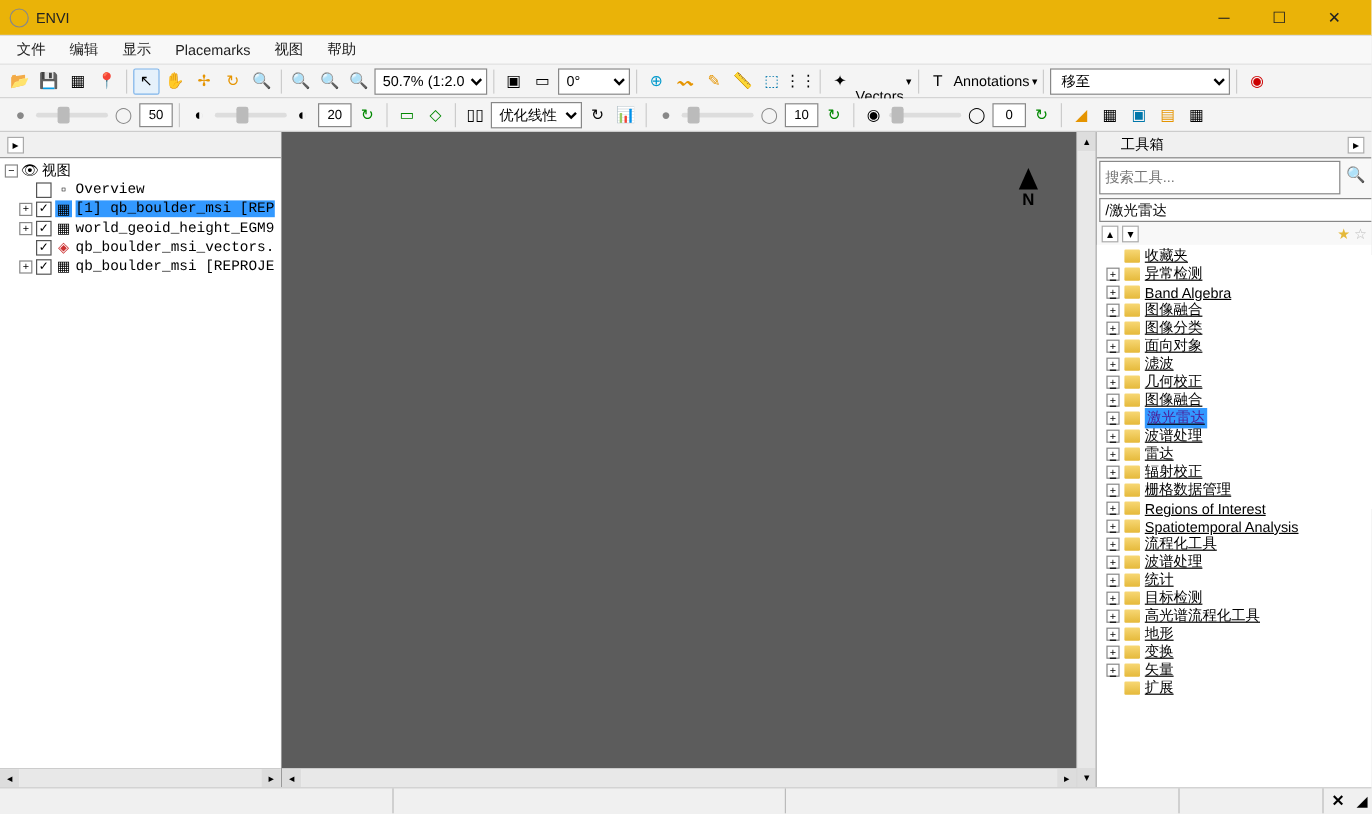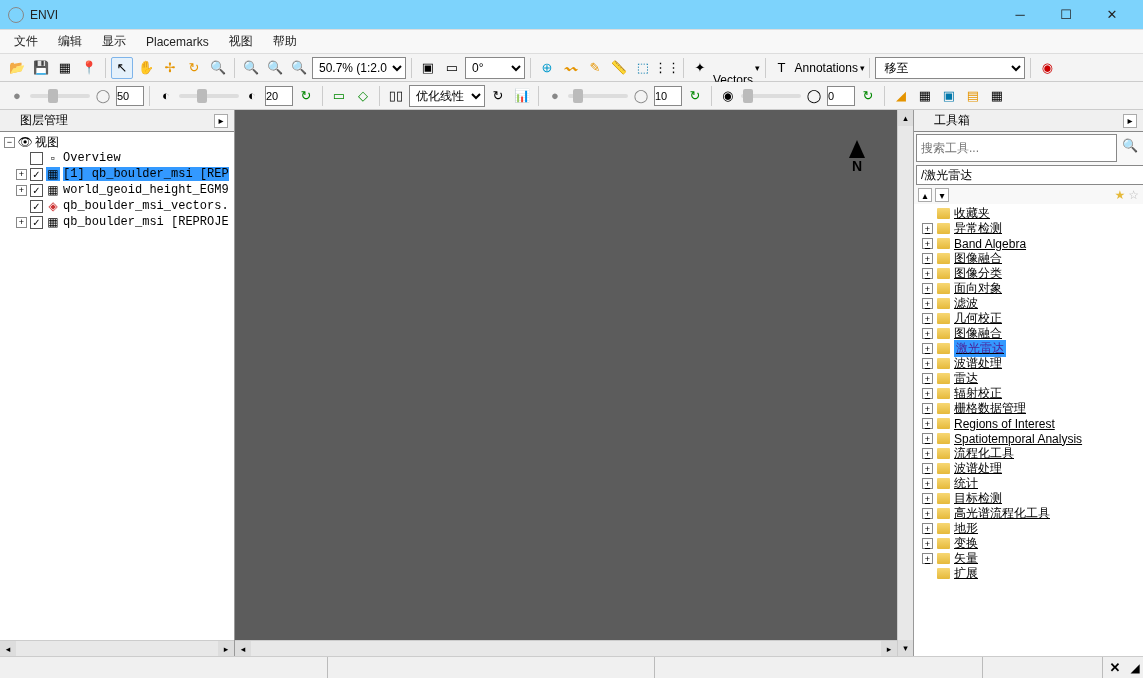--- a/index.html
+++ b/index.html
@@ -1,34 +1,34 @@
 <!DOCTYPE html>
 <html><head>
 <meta charset="utf-8">
 <style>
 * { box-sizing: border-box; margin: 0; padding: 0; font-family: "Segoe UI", Tahoma, sans-serif; font-size: 12px; }
 body { width: 1143px; height: 678px; background: #f0f0f0; overflow: hidden; display: flex; flex-direction: column; }
 
 
-.titlebar { height: 30px; background: #7dd3fc; display: flex; align-items: center; padding: 0 8px; border-bottom: 1px solid #ddd; }
+.titlebar { height: 30px; background: #eab308; display: flex; align-items: center; padding: 0 8px; border-bottom: 1px solid #ddd; }
 .titlebar .app-icon { width: 16px; height: 16px; border: 1px solid #888; border-radius: 50%; margin-right: 6px; }
 .titlebar .title { flex: 1; font-size: 12px; color: #222; }
 .titlebar .win-controls { display: flex; gap: 0; }
 .titlebar .win-btn { width: 46px; height: 30px; display: flex; align-items: center; justify-content: center; font-size: 13px; color: #222; }
 
 
 .menubar { height: 24px; background: #f8f8f8; display: flex; align-items: center; padding: 0 4px; border-bottom: 1px solid #ddd; }
 .menubar .menu-item { padding: 2px 10px; font-size: 12px; color: #222; }
 
 
 .toolbar { height: 28px; background: #f4f4f4; display: flex; align-items: center; padding: 0 6px; border-bottom: 1px solid #ccc; gap: 2px; }
 .tb-btn { width: 22px; height: 22px; border: 1px solid transparent; border-radius: 2px; display: inline-flex; align-items: center; justify-content: center; font-size: 13px; }
 .tb-sep { width: 1px; height: 20px; background: #ccc; margin: 0 3px; }
 .tb-select { height: 22px; font-size: 12px; border: 1px solid #888; padding: 0 2px; background: #fff; }
-.tb-input { height: 20px; width: 28px; border: 1px solid #888; font-size: 11px; background: #fff; }
+.tb-input { height: 20px; width: 28px; border: 1px solid #888; text-align: center; font-size: 11px; background: #fff; }
 .tb-text-select { height: 22px; border: 1px solid #888; background: #fff; padding: 0 4px; font-size: 12px; }
 
 
 .slider { display: inline-flex; align-items: center; gap: 2px; }
 .slider-track { width: 60px; height: 4px; background: #ddd; border-radius: 2px; position: relative; }
 .slider-knob { width: 10px; height: 14px; background: #bbb; border-radius: 2px; position: absolute; top: -5px; }
 
 
 .main { flex: 1; display: flex; overflow: hidden; }
 
@@ -199,21 +199,20 @@
   <span class="tb-btn">▦</span>
   <span class="tb-btn" style="color:#07a;">▣</span>
   <span class="tb-btn" style="color:#e59400;">▤</span>
   <span class="tb-btn">▦</span>
 </div>
 
 <div class="main">
 
   <div class="left-panel">
     <div class="panel-header">
-      <span class="panel-title">图层管理</span>
       <span class="collapse-icon">▸</span>
     </div>
     <div class="tree">
       <div class="tree-row">
         <span class="exp">−</span>
         <span class="layer-icon">👁</span>
         <span class="tree-label">视图</span>
       </div>
       <div class="tree-row indent2">
         <span class="cb"></span>

